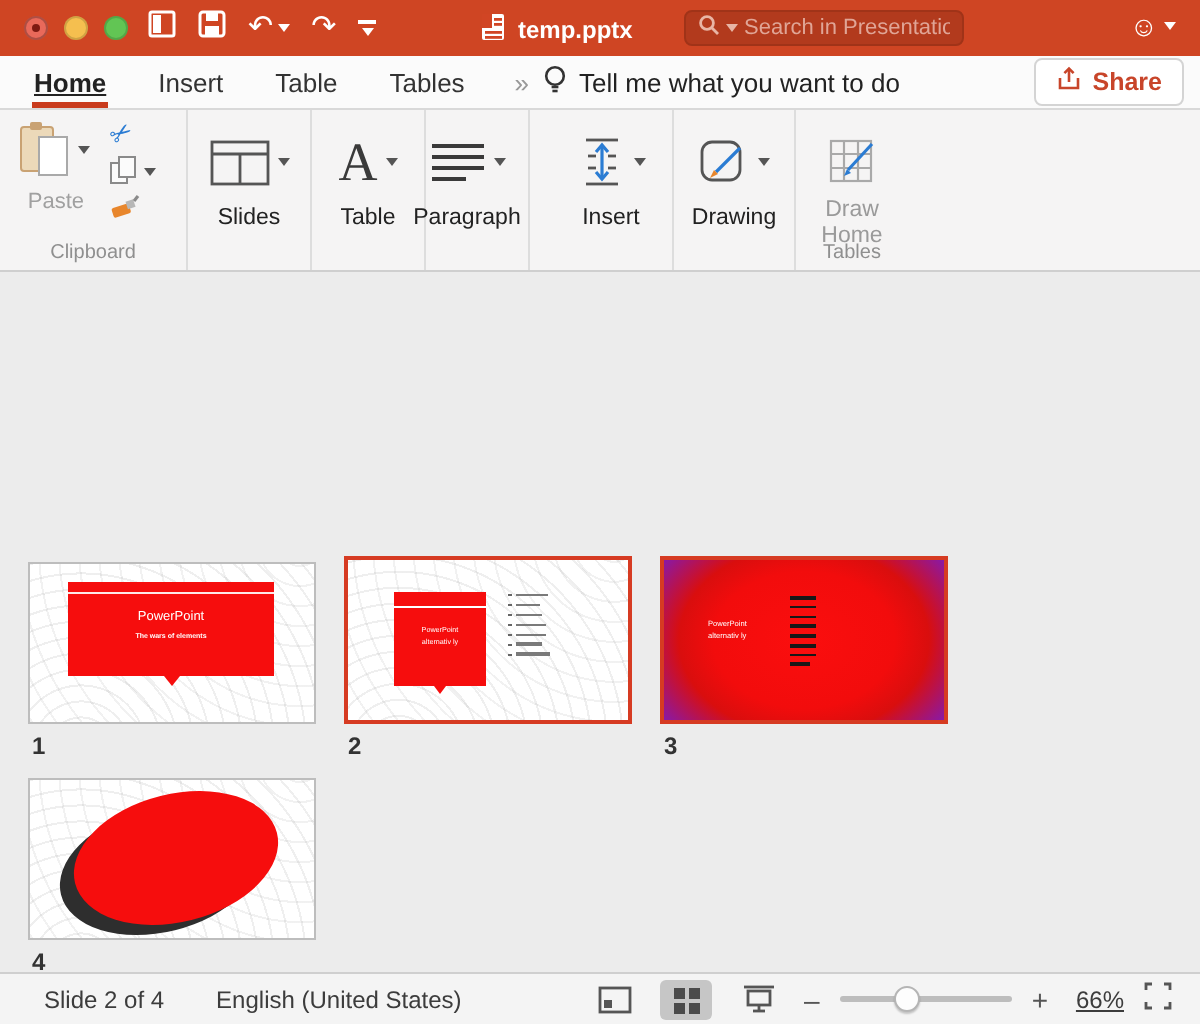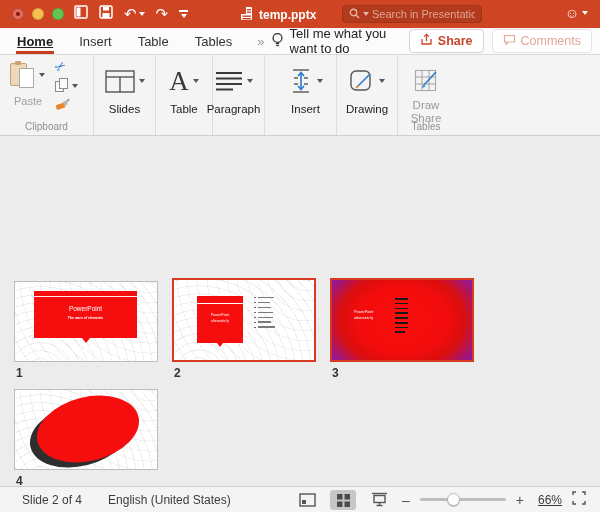--- a/index.html
+++ b/index.html
@@ -201,28 +201,20 @@
     <span class="btn share">
       <span>
         <svg width="13" height="13" viewBox="0 0 13 13">
             <path d="M2 6 v5 h9 v-5" fill="none" stroke="#c8452a" stroke-width="1.3"></path>
             <line x1="6.5" y1="8" x2="6.5" y2="1.5" stroke="#c8452a" stroke-width="1.3"></line>
             <path d="M4.2 3.6 L6.5 1.3 L8.8 3.6" fill="none" stroke="#c8452a" stroke-width="1.3"></path>
           </svg>
       </span>
       <span>Share</span>
     </span>
-    <span class="btn comments">
-      <span>
-        <svg width="13" height="12" viewBox="0 0 13 12">
-            <path d="M1.5 1.5 h10 v6.5 h-6 l-2.5 2.2 v-2.2 h-1.5 z" fill="none" stroke="#e2a795" stroke-width="1.2"></path>
-          </svg>
-      </span>
-      <span>Comments</span>
-    </span>
   </span>
 </div>
 
 <div class="ribbon">
 
   <div class="rgroup g-clipboard">
     <div class="paste-btn">
       <span class="clipbrd"></span>
       <span class="paste-page"></span>
       <span class="chev dark paste-chev"></span>
@@ -316,21 +308,21 @@
       <svg width="25" height="24" viewBox="0 0 25 24">
         <rect x="1.5" y="1.5" width="20" height="20" class="lg"></rect>
         <line x1="1.5" y1="8" x2="21.5" y2="8" class="lg"></line>
           <line x1="1.5" y1="15" x2="21.5" y2="15" class="lg"></line>
         <line x1="8" y1="1.5" x2="8" y2="21.5" class="lg"></line>
           <line x1="15" y1="1.5" x2="15" y2="21.5" class="lg"></line>
         <line x1="10" y1="16" x2="22" y2="3" class="b"></line>
           <path d="M8 19 L11.5 17.5 L9.5 15.5 Z" class="bf"></path>
       </svg>
     </div>
-    <div class="biglabel dim" style="top:44px; line-height:13px; white-space:normal; padding:0 6px;">Draw Share</div>
+    <div class="biglabel dim" style="top:44px; line-height:13px; white-space:normal; padding:0 6px;">Draw Home</div>
     <div class="glabel">Tables</div>
   </div>
 </div>
 
 <div class="canvas">
 
   <div class="thumb swirl" style="left:14px; top:145px;">
     <div class="banner" style="left:19px; top:9px; width:103px; height:47px;">
       <span class="topline"></span>
       <span class="t1">PowerPoint</span>

